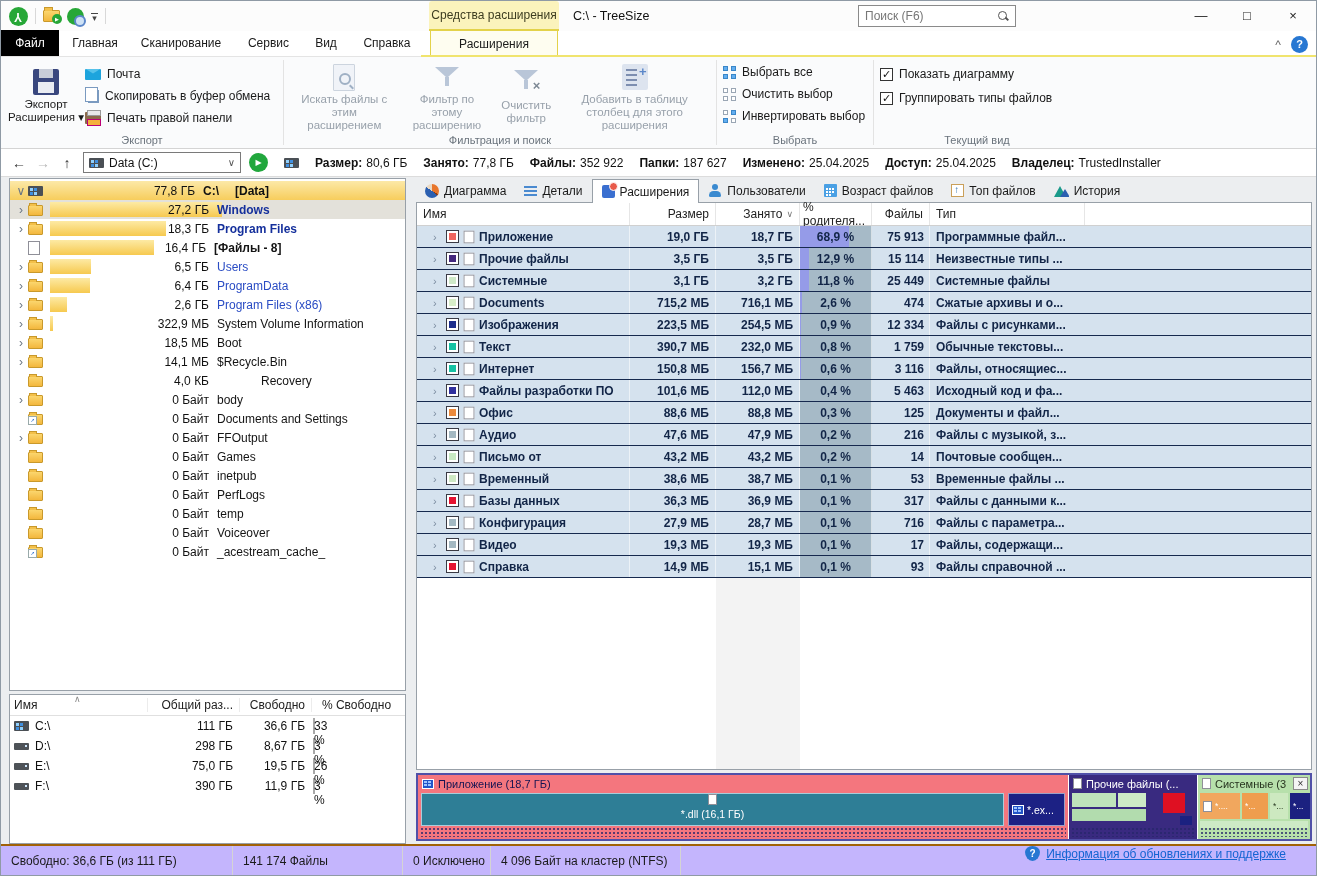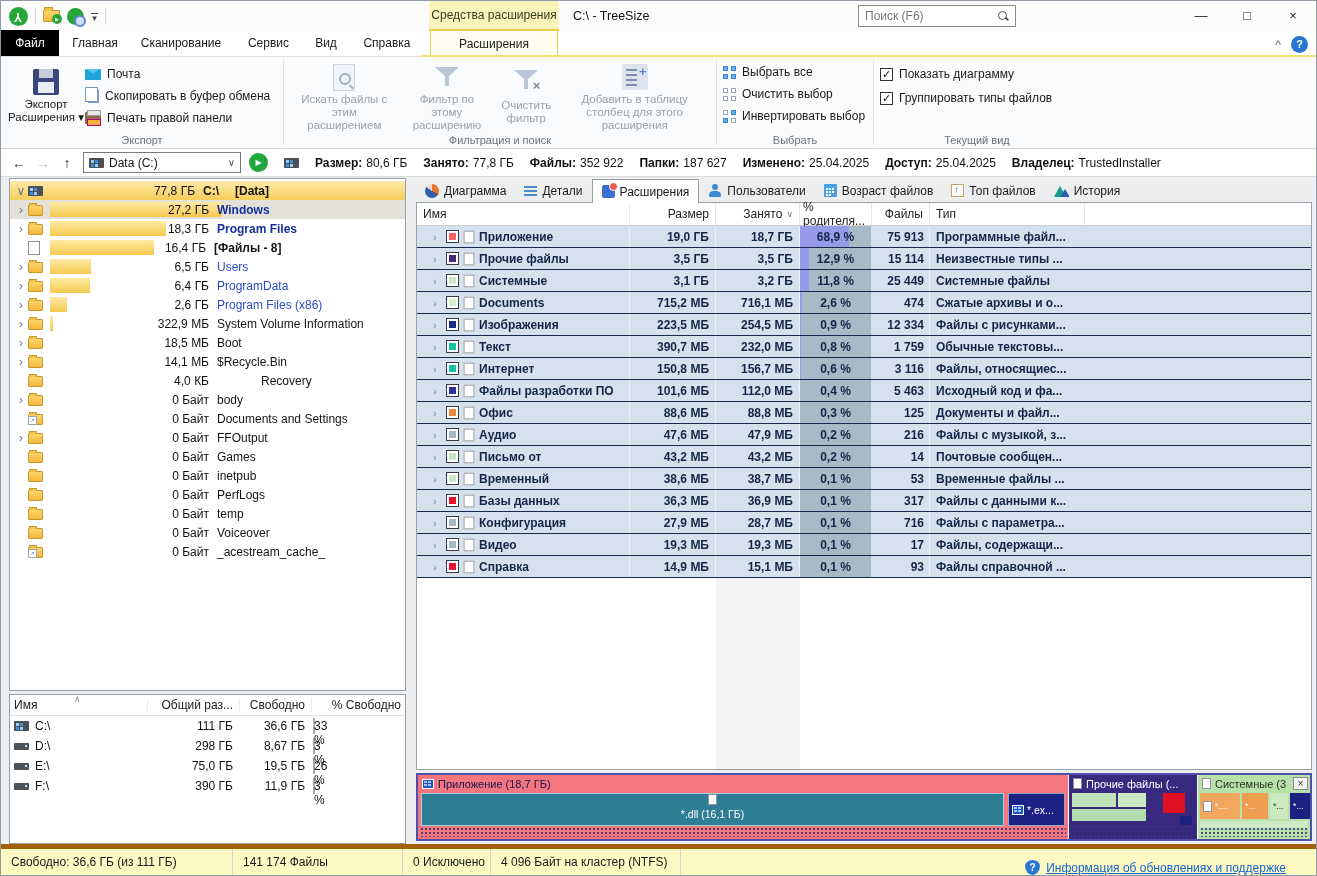--- a/index.html
+++ b/index.html
@@ -123,21 +123,21 @@
   .tsize{width:160px;text-align:right;margin-right:8px;z-index:1;color:#111}
   .tname{z-index:1}
   .tpath{z-index:1;font-weight:bold;color:#111;margin-right:16px}
 
   
   .dhead{display:flex;align-items:center;height:21px;border-bottom:1px solid #e0e0e0;color:#222;padding:0 4px}
   .dhead .dh1{flex:1;position:relative}
   .dhead .dh1 .asc{position:absolute;left:60px;top:-4px;color:#888;font-size:9px}
   .dh2{width:92px;text-align:right;border-left:1px solid #ececec;padding-right:6px}
   .dh3{width:72px;text-align:right;border-left:1px solid #ececec;padding-right:6px}
-  .dh4{width:90px;text-align:right;border-left:1px solid #ececec}
+  .dh4{width:90px;text-align:center;border-left:1px solid #ececec}
   .drow{display:flex;align-items:center;height:20px;padding:0 4px}
   .drow .dn{flex:1;display:flex;align-items:center;gap:6px;color:#111}
   .i-drive{position:relative;width:15px;height:7px;background:#4e5358;border-radius:1px}
   .i-drive::before{content:"";position:absolute;right:2px;top:2px;width:2px;height:2px;background:#cfe8ff}
   .ds{width:92px;text-align:right;padding-right:6px;color:#111}
   .df{width:72px;text-align:right;padding-right:6px;color:#111}
   .dbarcell{width:90px;padding:0 2px}
   .dbar{position:relative;height:15px;border:1px solid #a8a8a8;background:#fafafa}
   .dfill{position:absolute;left:0;top:0;bottom:0}
   .dpct{position:absolute;left:0;right:8px;top:0;bottom:0;text-align:center;line-height:14px;color:#111;z-index:1}
@@ -194,21 +194,21 @@
   .g3{flex:1}
   .i-appwin{position:relative;width:12px;height:10px;background:#2255c8;border:1px solid #fff;flex:0 0 auto}
   .i-appwin::before{content:"";position:absolute;left:1px;top:1px;width:3px;height:2px;background:#9fc4ff;box-shadow:4px 0 #9fc4ff,0 3px #9fc4ff,4px 3px #9fc4ff}
   .i-filew{position:relative;width:9px;height:11px;background:#fff;border:1px solid #8f8f98;flex:0 0 auto}
   .blk{position:absolute;display:flex;align-items:center;gap:3px;padding:0 3px;font-size:10.5px;white-space:nowrap;overflow:hidden}
   .dots{position:absolute;left:2px;right:2px;bottom:2px;height:10px;background-image:radial-gradient(#26266a .8px,transparent 1px);background-size:4px 4px;opacity:.75}
   .tmclose{position:absolute;right:2px;top:2px;width:15px;height:13px;background:#f4f4f4;border:1px solid #8a8a8a;font-size:10px;line-height:11px;text-align:center;color:#333;z-index:3}
   .tinylabel{font-size:8.5px}
 
   
-  .statusbar{height:31px;flex:0 0 31px;background:#fef9c3;border-top:5px solid #a16207;display:flex;align-items:flex-end;color:#1a1a1a}
+  .statusbar{height:31px;flex:0 0 31px;background:#c4b5fd;border-top:2px solid #a16207;display:flex;align-items:flex-start;color:#1a1a1a}
   .seg{height:100%;display:flex;align-items:center;padding:0 10px;border-right:1px solid #d4d4d4;white-space:nowrap}
   .s1{width:232px}.s2{width:170px}.s3{width:88px}.s4{width:190px}
   .spacer{flex:1}
   .slink{display:flex;align-items:center;gap:6px;padding-right:30px}
   .slink a{color:#1464d2;text-decoration:underline}
   .qshield{width:15px;height:15px;border-radius:50% 50% 50% 50%/40% 40% 60% 60%;background:#2777d2;color:#fff;font-size:10px;font-weight:bold;text-align:center;line-height:15px}
 </style>
 </head>
 <body>
 

